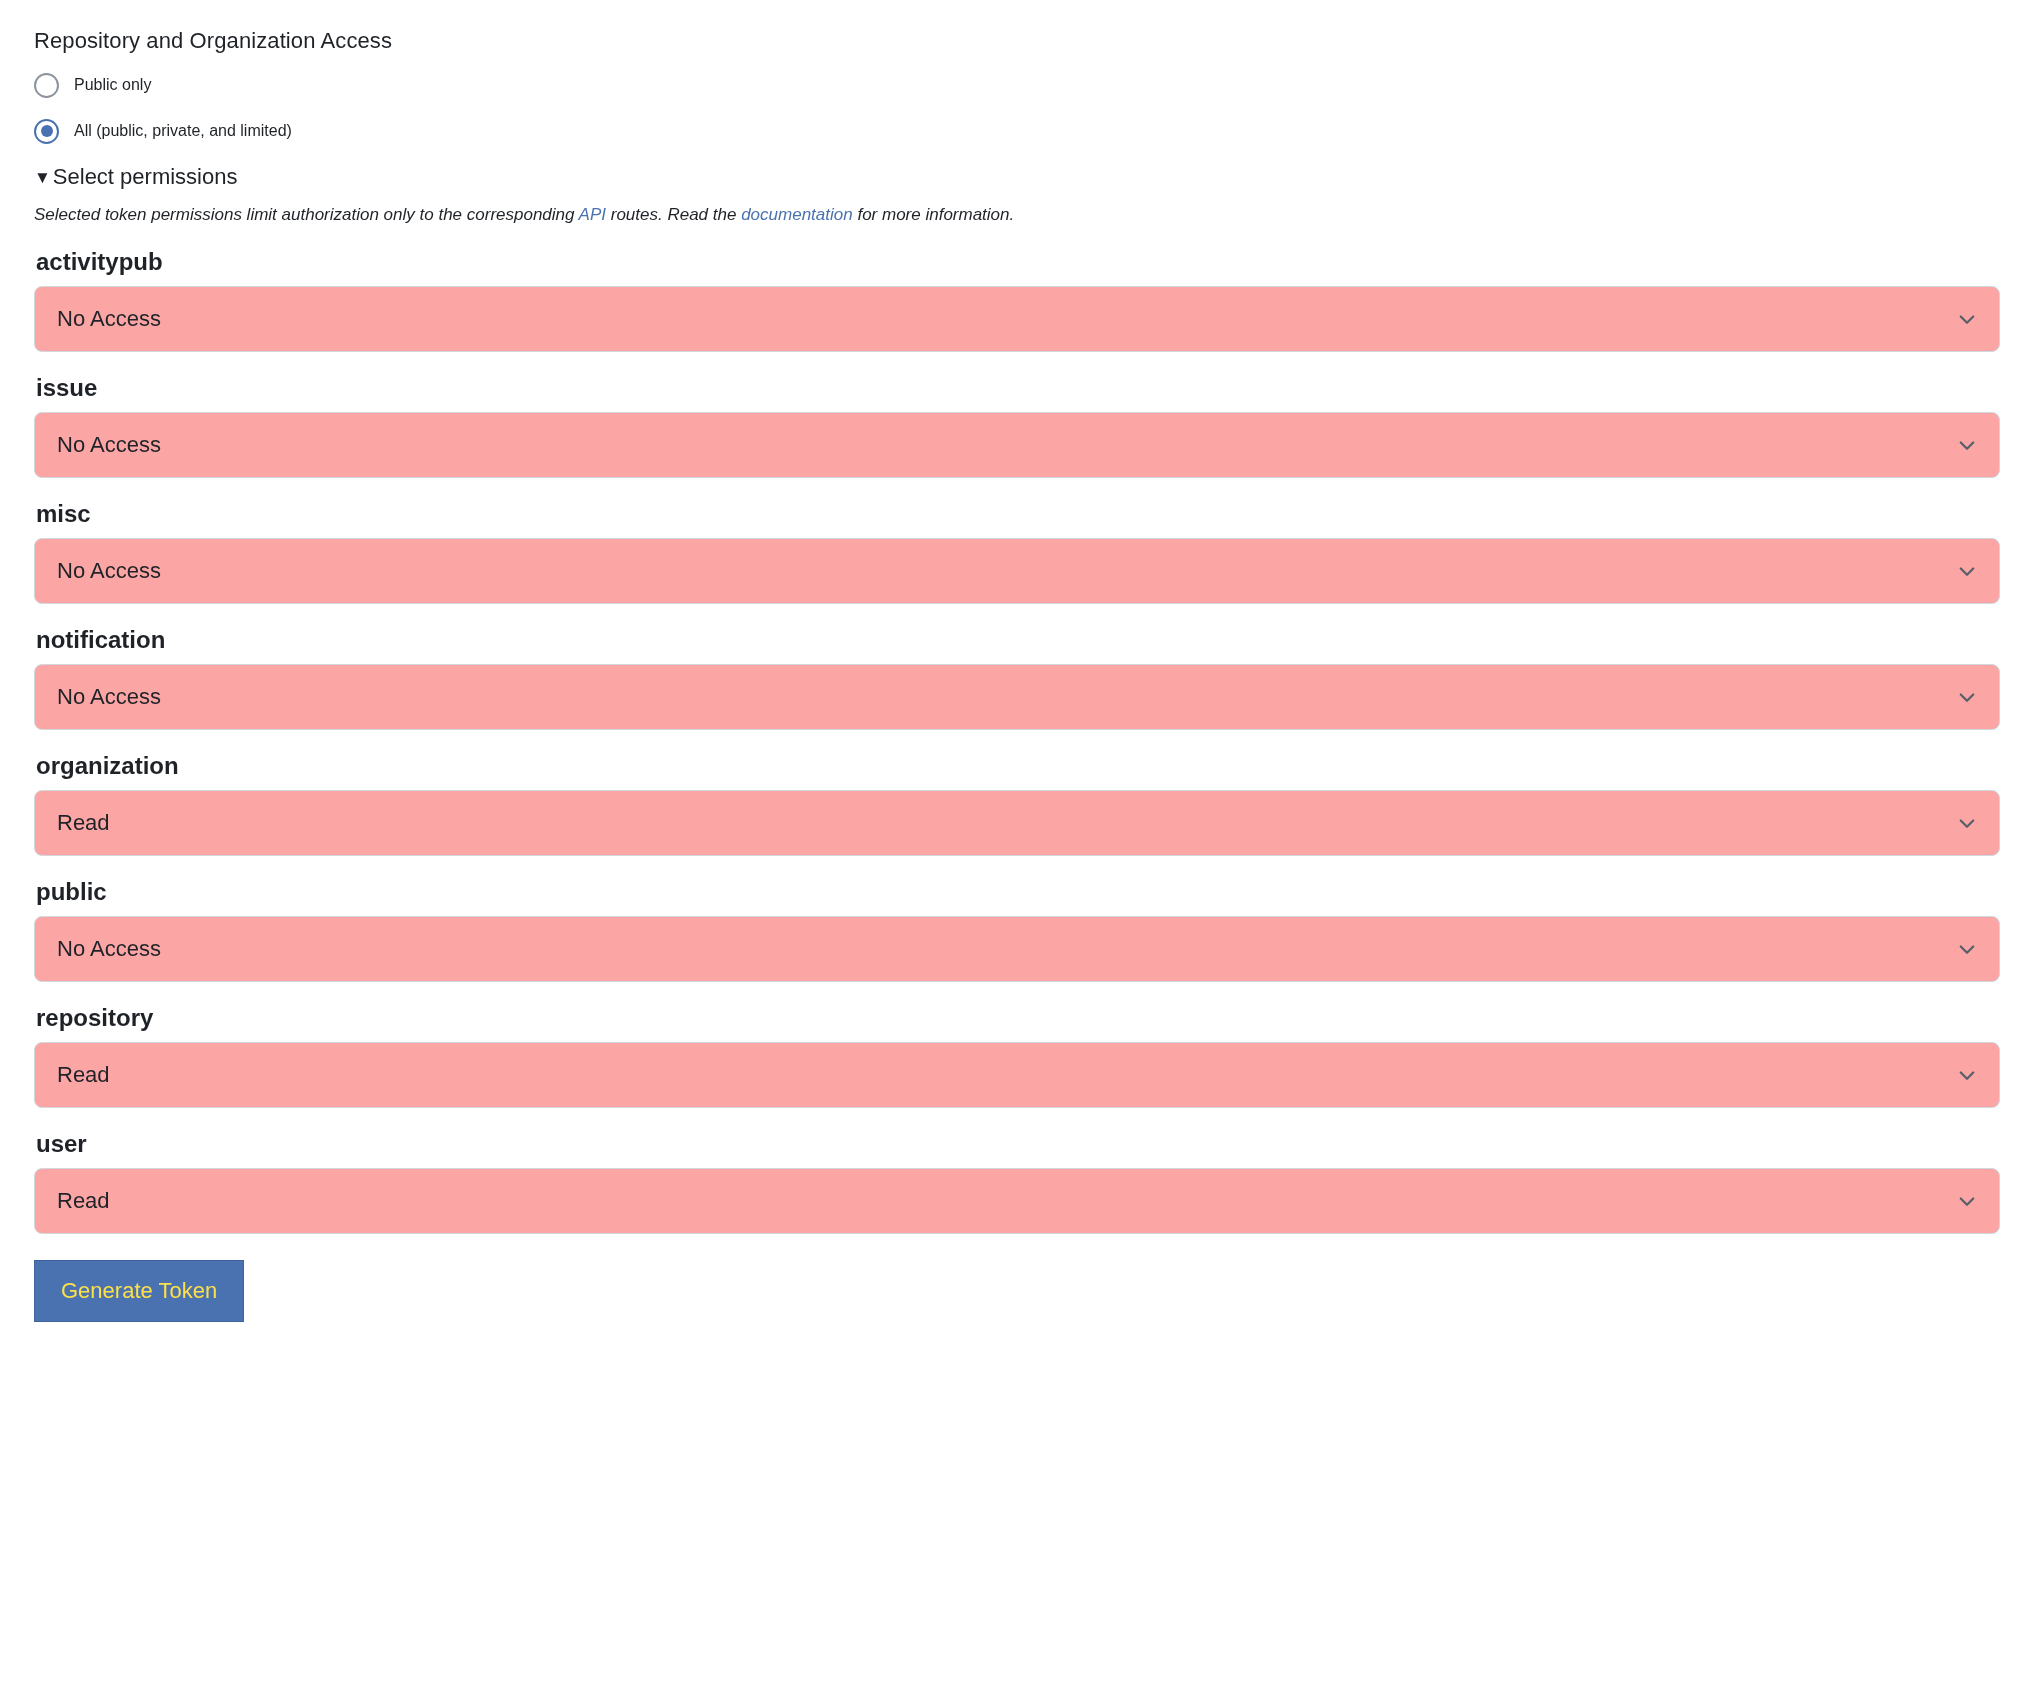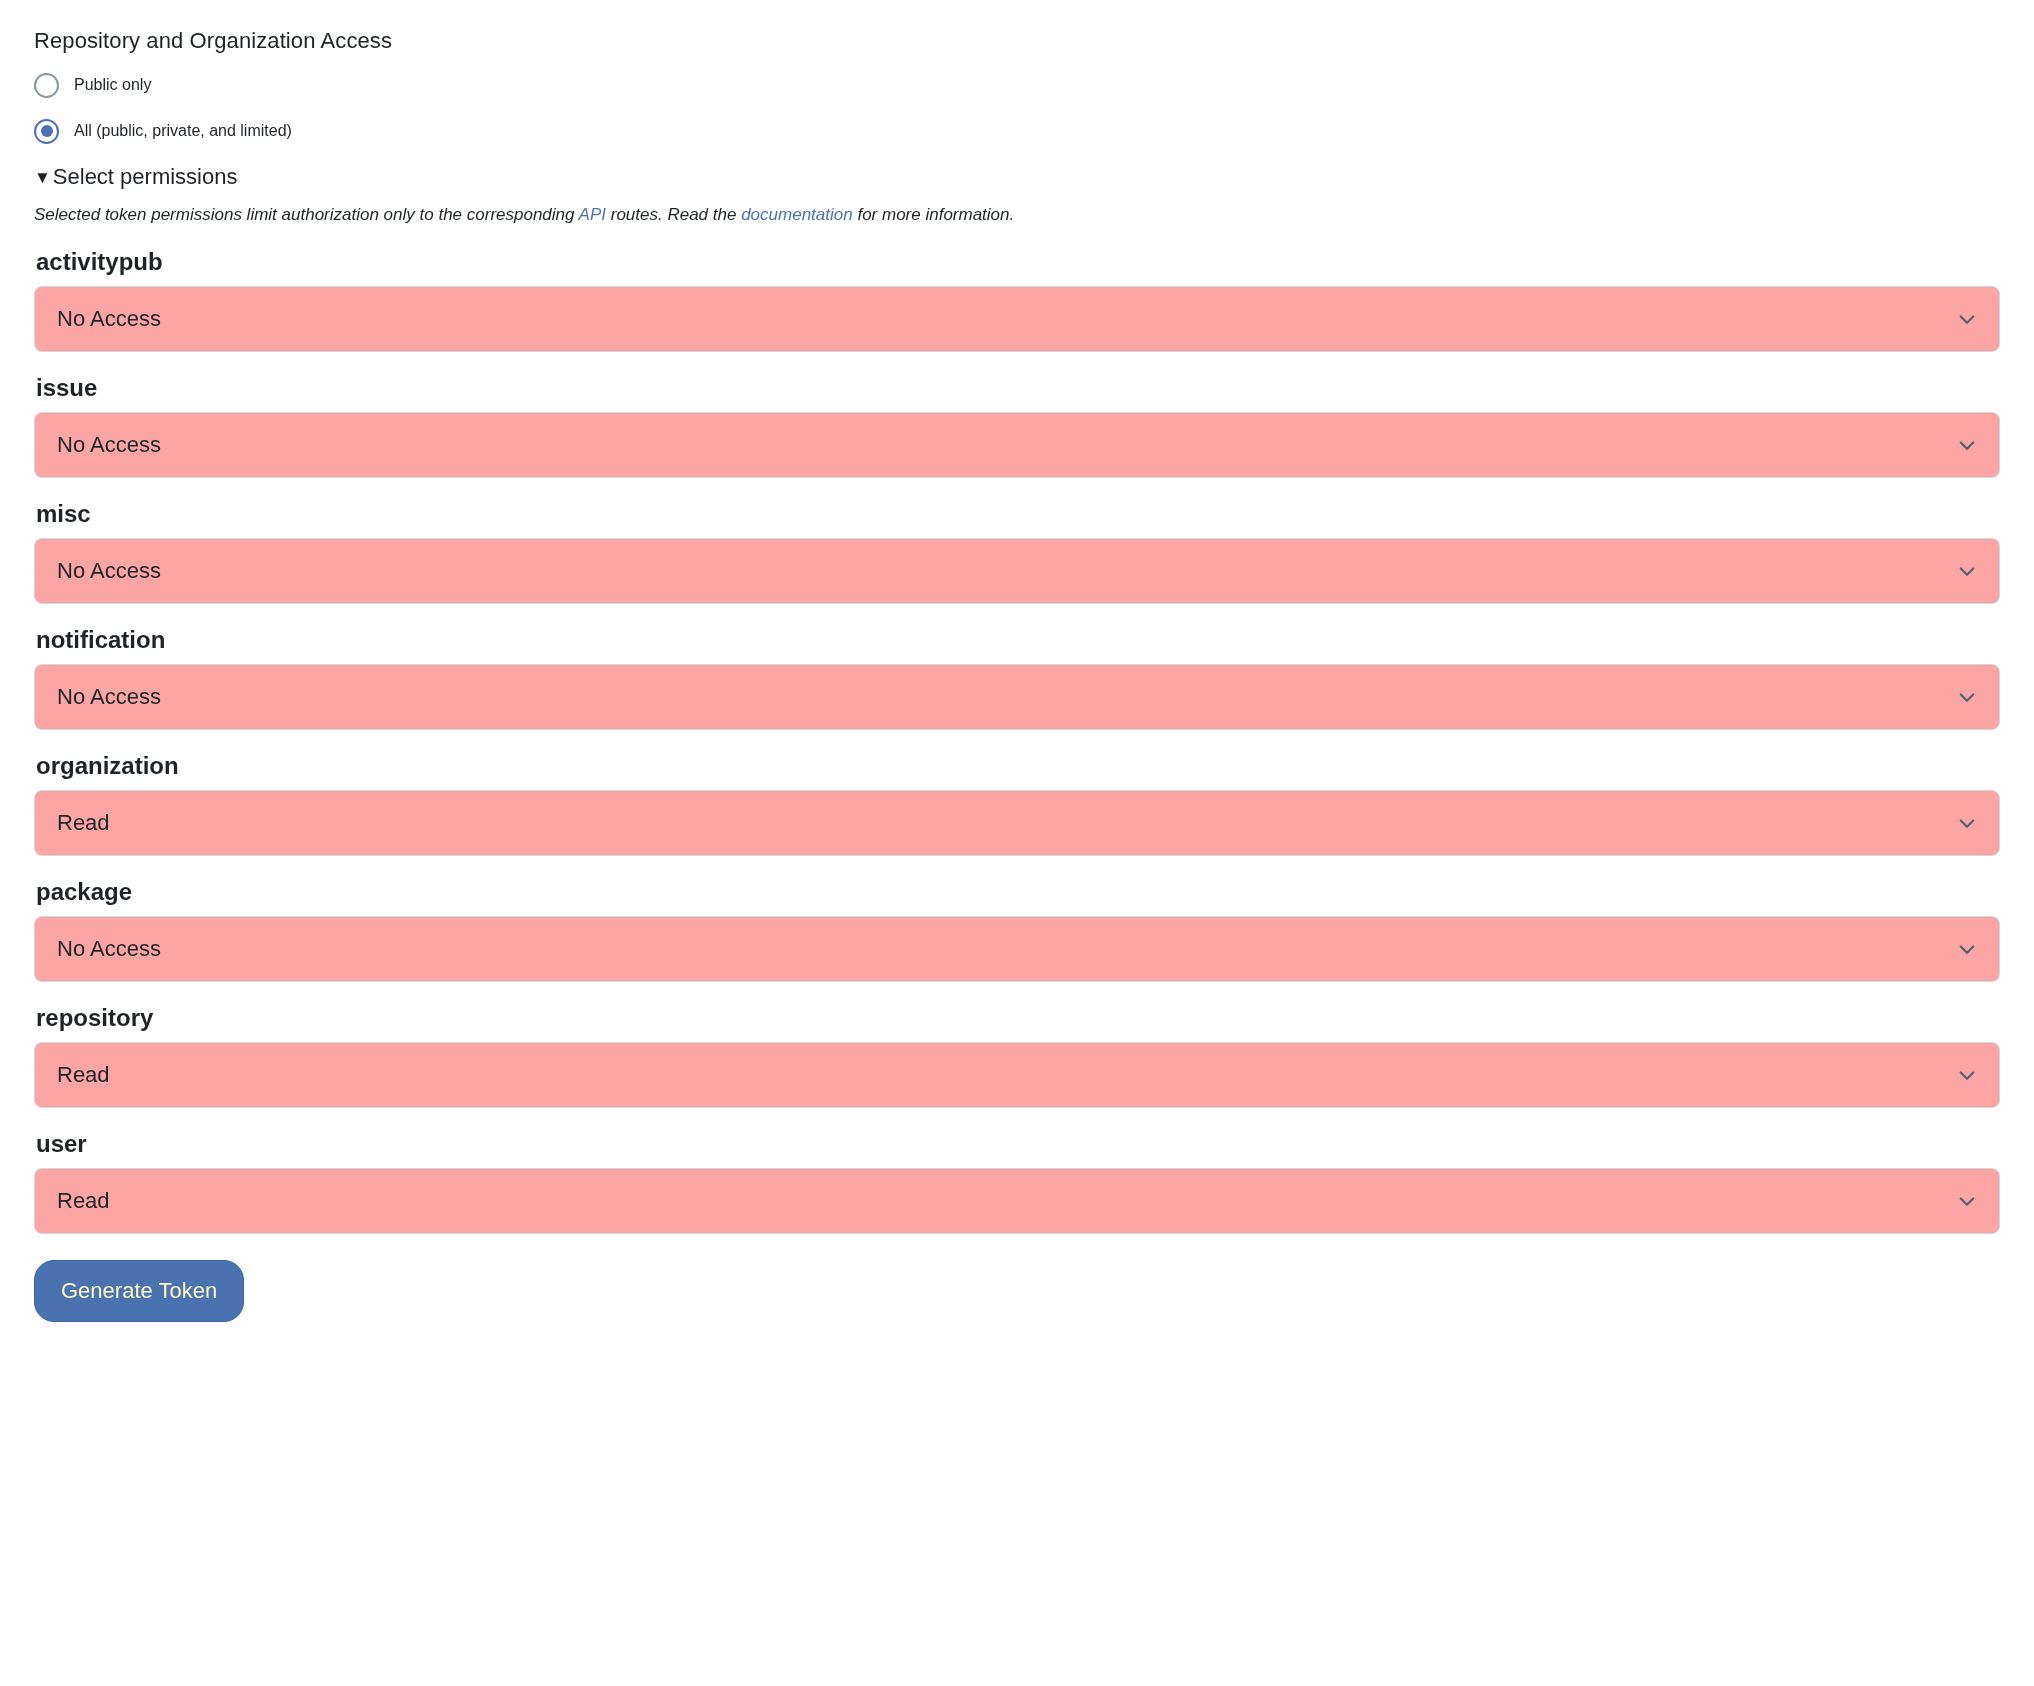--- a/index.html
+++ b/index.html
@@ -123,23 +123,23 @@
   .chev svg { display: block; }
   .btn-row {
     margin-top: 26px;
     padding-bottom: 40px;
   }
   .generate-btn {
     display: inline-flex;
     align-items: center;
     justify-content: center;
     background: #4a72b0;
-    color: #fef9c3;
+    color: #fde047;
     border: 1px solid #3f639b;
-    border-radius: 20px;
+    border-radius: 0;
     font-size: 22px;
     padding: 0 26px;
     height: 62px;
     cursor: pointer;
     font-family: "Liberation Sans", sans-serif;
   }
 </style>
 </head>
 <body>
 
@@ -220,21 +220,21 @@
       <span class="select-value">Read</span>
       <span class="chev">
         <svg viewBox="0 0 16 16" width="20" height="20" fill="none" stroke="currentColor" stroke-width="1.8" stroke-linecap="round" stroke-linejoin="round">
             <path d="M3 6l5 5 5-5"></path>
           </svg>
       </span>
     </div>
   </div>
 
   <div class="perm-block">
-    <div class="perm-label">package</div>
+    <div class="perm-label">public</div>
     <div class="select">
       <span class="select-value">No Access</span>
       <span class="chev">
         <svg viewBox="0 0 16 16" width="20" height="20" fill="none" stroke="currentColor" stroke-width="1.8" stroke-linecap="round" stroke-linejoin="round">
             <path d="M3 6l5 5 5-5"></path>
           </svg>
       </span>
     </div>
   </div>
 

